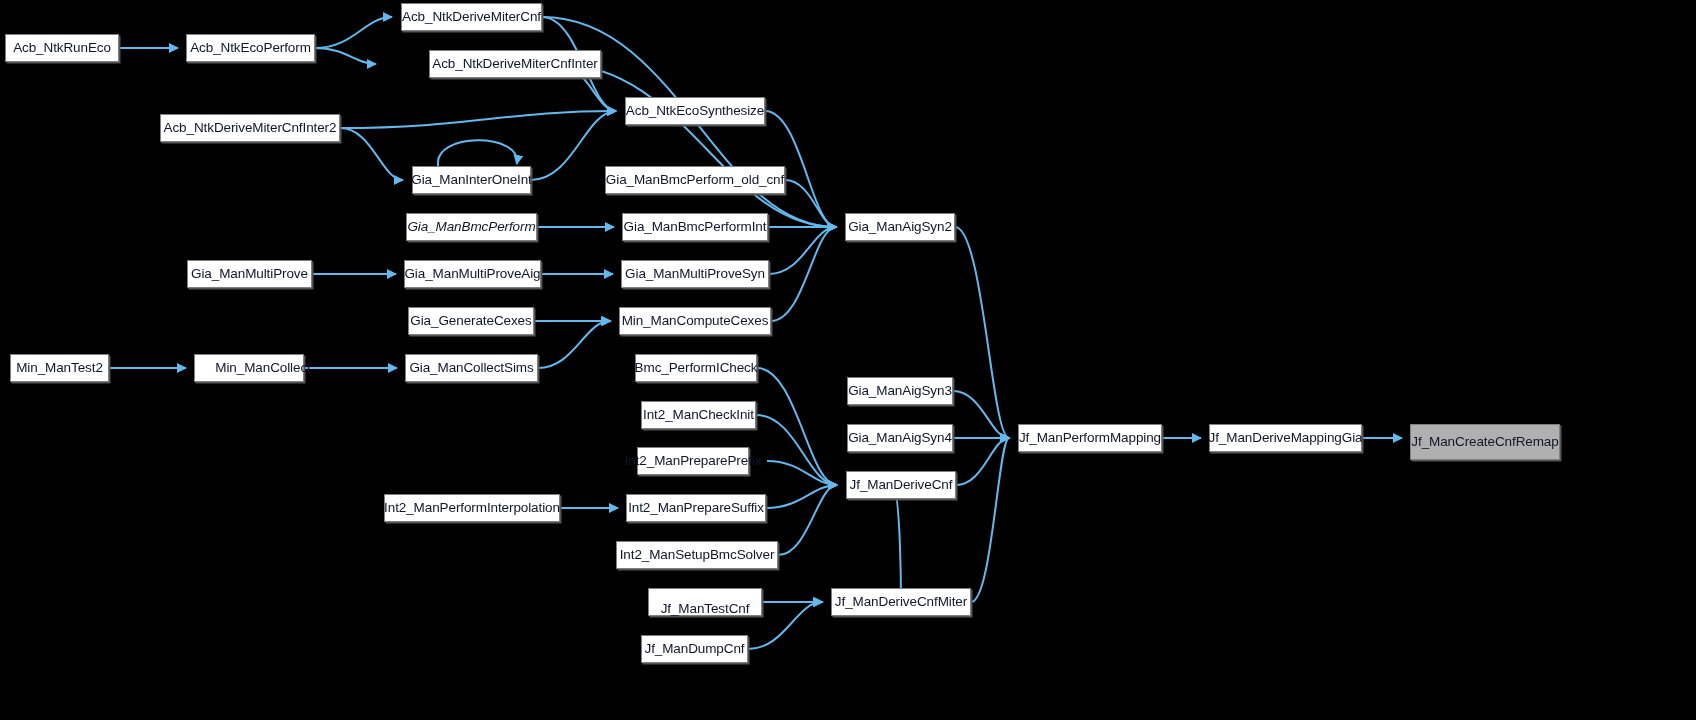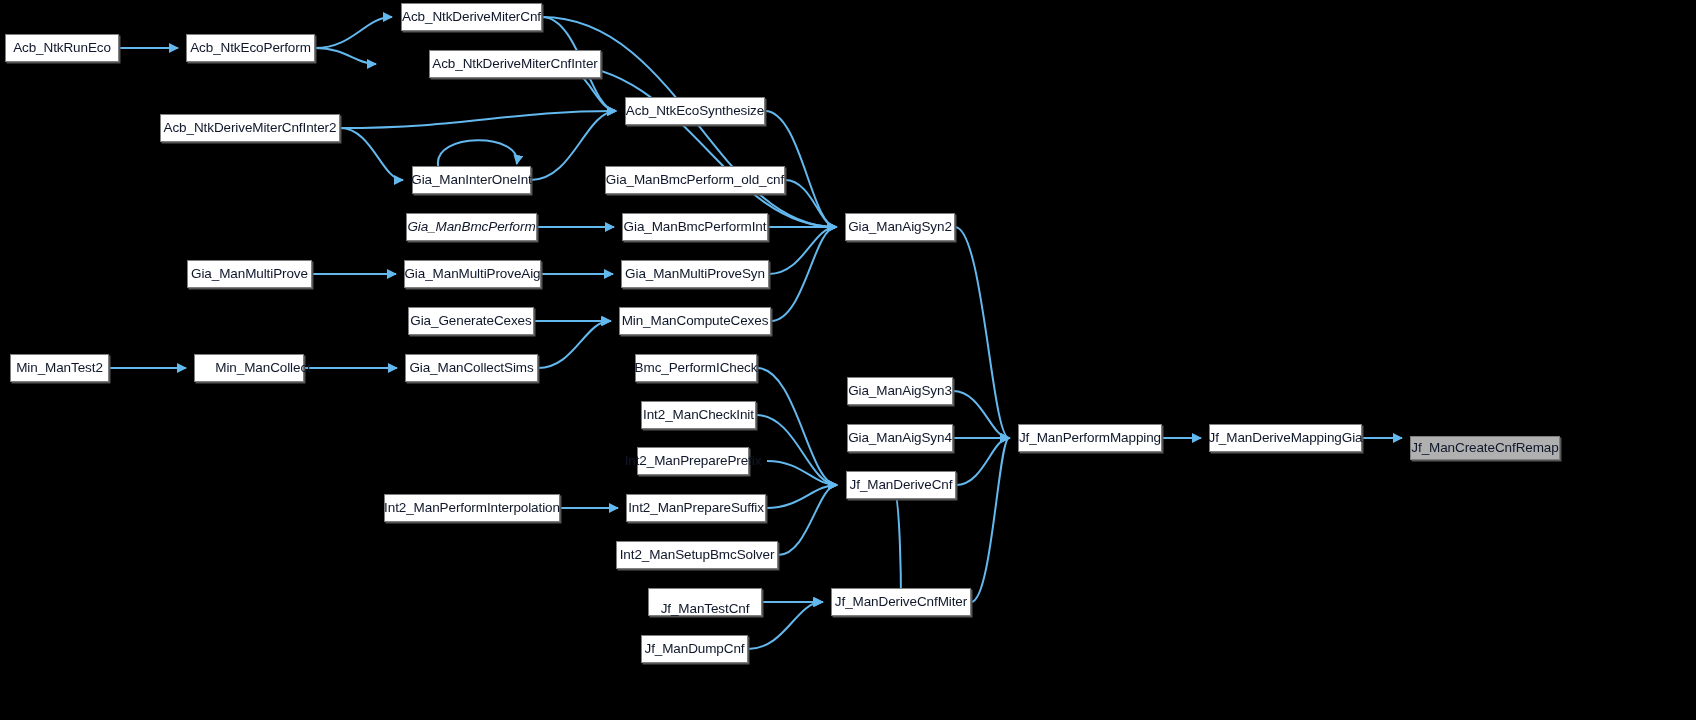--- a/index.html
+++ b/index.html
@@ -160,21 +160,21 @@
       </div>
       <div class="node" style="left: 847px; top: 424px; width: 106px; height: 28px;">
         <span>Gia_ManAigSyn4</span>
       </div>
       <div class="node" style="left: 1018px; top: 424px; width: 144px; height: 28px; text-align: center;">
         <span>Jf_ManPerformMapping</span>
       </div>
       <div class="node" style="left: 1209px; top: 424px; width: 153px; height: 28px;">
         <span>Jf_ManDeriveMappingGia</span>
       </div>
-      <div class="node highlight" style="left: 1410px; top: 424px; width: 150px; height: 24px; margin-top: 12px;">
+      <div class="node highlight" style="left: 1410px; top: 424px; width: 150px; height: 36px;">
         <span>Jf_ManCreateCnfRemap</span>
       </div>
       <div class="node" style="left: 625px; top: 447px; width: 112px; height: 28px; margin-left: 12px;">
         <span>Int2_ManPreparePrefix</span>
       </div>
       <div class="node" style="left: 846px; top: 471px; width: 110px; height: 28px;">
         <span>Jf_ManDeriveCnf</span>
       </div>
       <div class="node" style="left: 384px; top: 494px; width: 176px; height: 28px;">
         <span>Int2_ManPerformInterpolation</span>

